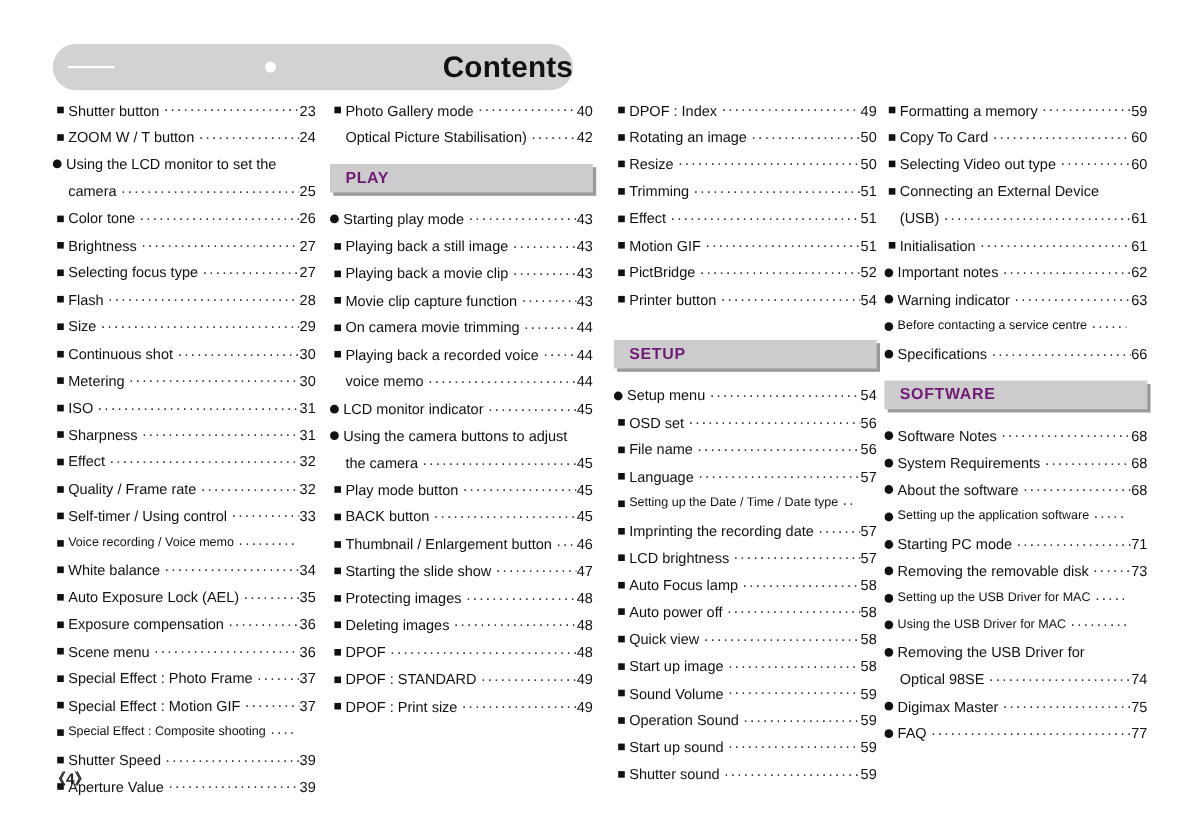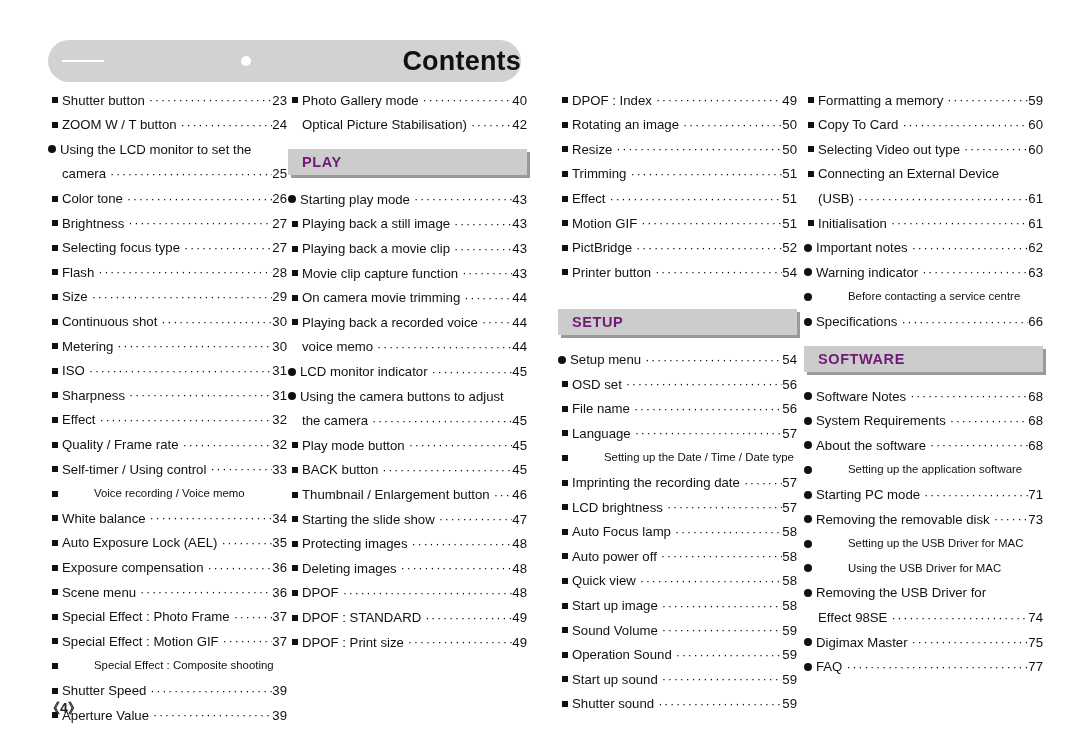--- a/index.html
+++ b/index.html
@@ -50,35 +50,35 @@
     color: #111111;
   }
 
   
   .column {
     position: absolute;
     top: 88px;
     width: 239px;
   }
   #col-1 { left: 48px; }
-  #col-2 { left: 288px; text-align: right; }
+  #col-2 { left: 300px; text-align: right; }
   #col-3 { left: 558px; }
   #col-4 { left: 804px; }
 
   
   .entry {
     height: 24.6px;
     display: flex;
     align-items: center;
     font-size: 13.2px;
     line-height: 1;
     white-space: nowrap;
     overflow: hidden;
   }
-  .entry.small { font-size: 11.4px; gap: 32px; }
+  .entry.small { font-size: 11.4px; }
   .entry .bullet {
     flex: 0 0 auto;
     margin-right: 4px;
     display: inline-block;
   }
   .bullet.square {
     width: 6px;
     height: 6px;
     background: #111111;
     margin-left: 4px;
@@ -706,21 +706,21 @@
       <span class="leader">··································································································</span>
       <span class="page">74</span>
     </div>
     <div class="entry nopage">
       <span class="bullet circle"></span>
       <span class="label">Removing the USB Driver for</span>
       <span class="page"></span>
     </div>
     <div class="entry cont">
       <span class="bullet none"></span>
-      <span class="label">Effect 98SE</span>
+      <span class="label">Optical 98SE</span>
       <span class="leader">··································································································</span>
       <span class="page">74</span>
     </div>
     <div class="entry">
       <span class="bullet circle"></span>
       <span class="label">Digimax Master</span>
       <span class="leader">··································································································</span>
       <span class="page">75</span>
     </div>
     <div class="entry">

